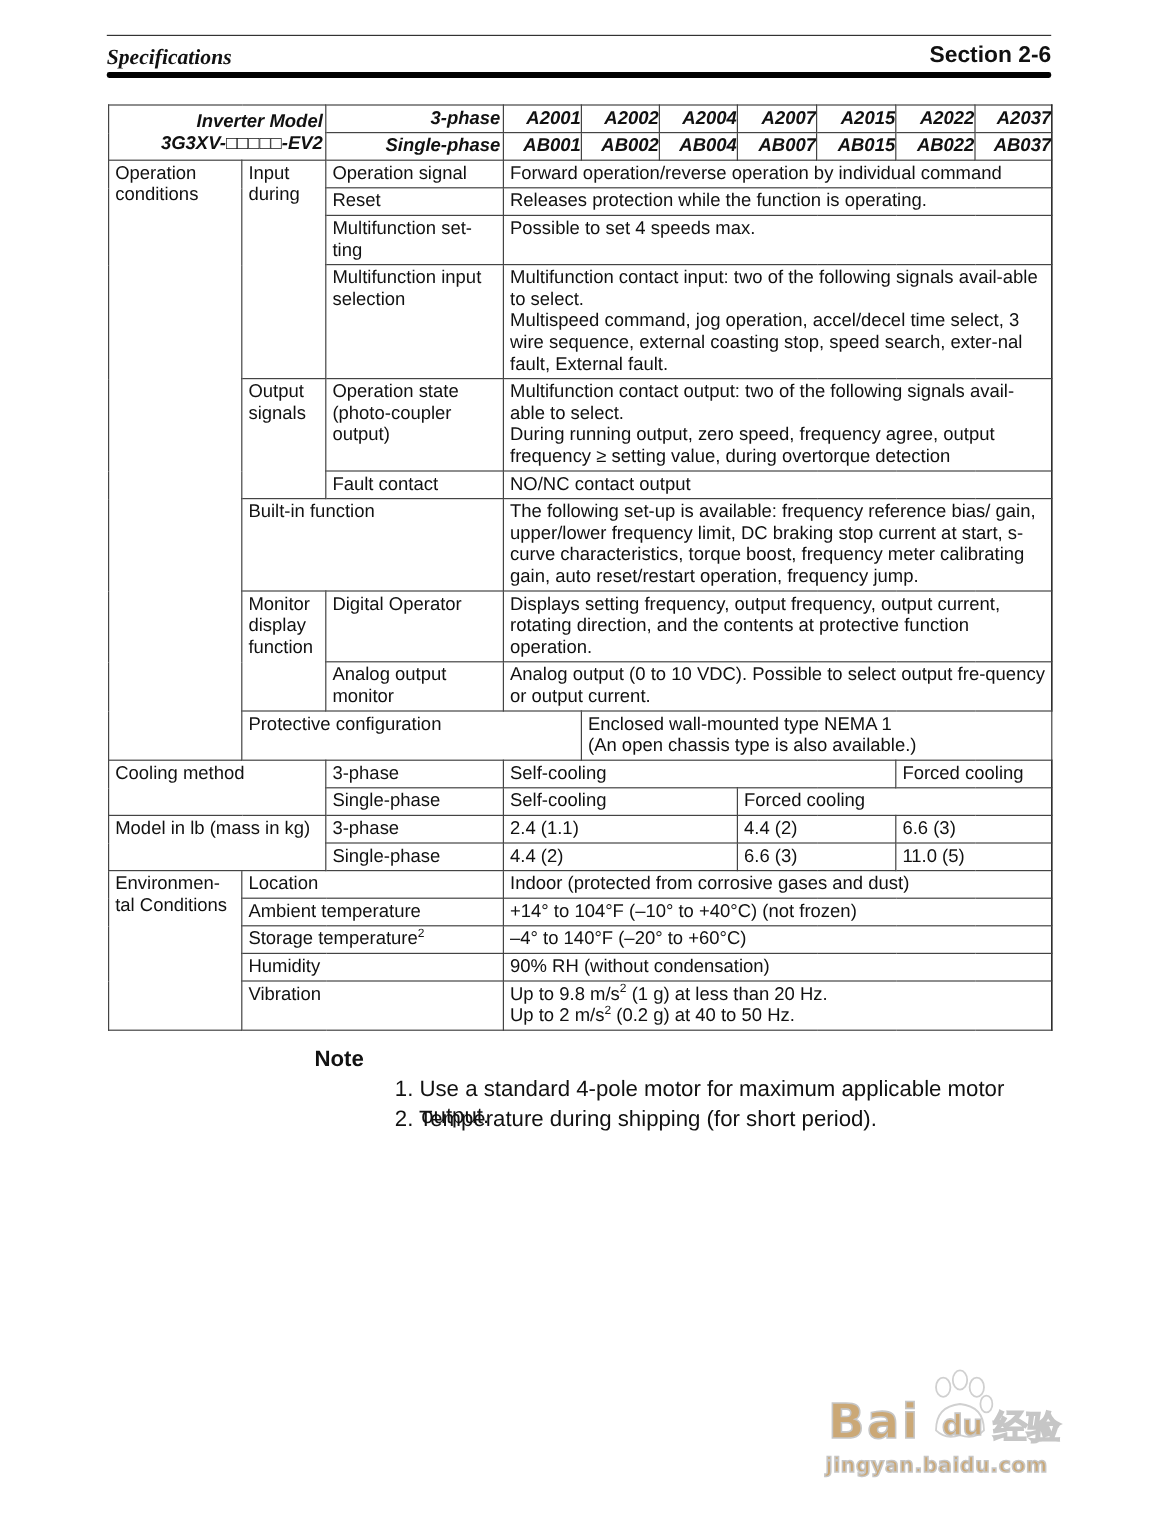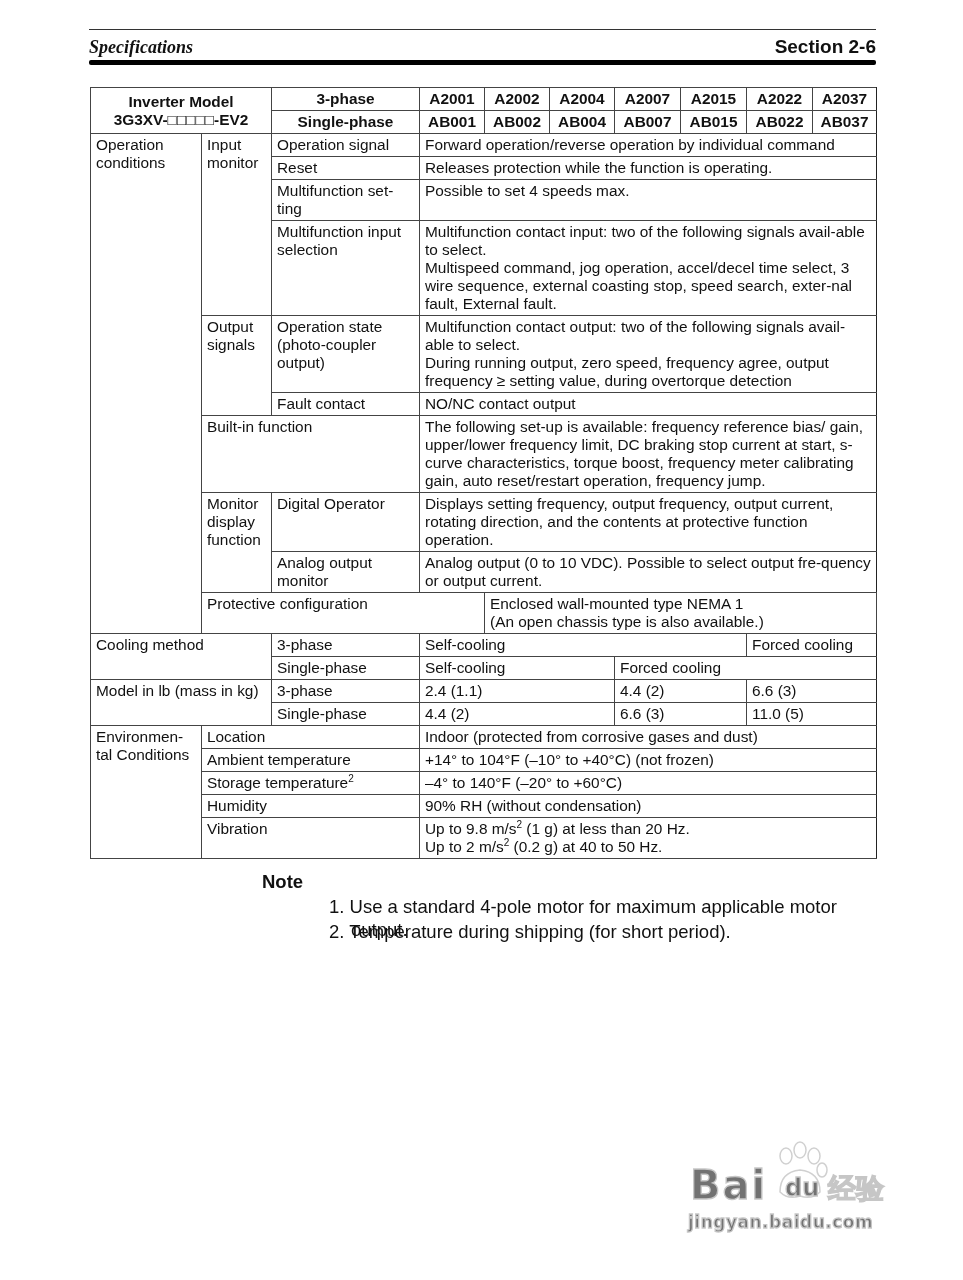--- a/index.html
+++ b/index.html
@@ -6,34 +6,34 @@
   body { width: 963px; height: 1280px; position: relative; overflow: hidden; color: #111; }
   .header { position: absolute; left: 89px; top: 36px; width: 787px; height: 24px; }
   .hdr-left { position: absolute; left: 0; top: 1px; font-family: "Liberation Serif", serif; font-style: italic; font-weight: bold; font-size: 18px; }
   .hdr-right { position: absolute; right: 0; top: 0; font-family: "Liberation Sans", sans-serif; font-weight: bold; font-size: 19px; }
   .rule-top { position: absolute; left: 89px; top: 29px; width: 787px; height: 1px; background: #333; }
   .rule-thick { position: absolute; left: 89px; top: 60px; width: 787px; height: 5px; background: #000; border-radius: 2px; }
 
   table.spec { position: absolute; left: 90px; top: 87px; width: 786px; border-collapse: collapse; table-layout: fixed;
     font-family: "Liberation Sans", sans-serif; font-size: 15.4px; line-height: 18px; border: 1.5px solid #222; }
   table.spec td { border: 1px solid #444; vertical-align: top; padding: 2px 5px 2px 5px; overflow: hidden; }
-  table.spec td.hd { font-weight: bold; text-align: center; vertical-align: middle; padding: 2px 2px; }
+  table.spec td.hd { font-weight: bold; text-align: right; vertical-align: middle; padding: 2px 2px; font-style: italic; }
   table.spec td.model { padding: 2px 0; }
   .sup { font-size: 10px; vertical-align: super; line-height: 0; }
 
   .notes { position: absolute; left: 262px; top: 870px; width: 614px; font-family: "Liberation Sans", sans-serif; font-size: 18.5px; line-height: 23px; }
   .note-label { position: absolute; left: 0; top: 0; font-weight: bold; }
   .note-item { position: absolute; left: 67px; width: 547px; padding-left: 22px; text-indent: -22px; }
   .note-1 { top: 0; margin-top: 25px; }
   .note-2 { top: 50px; }
 
   .page-num { position: absolute; left: 89px; top: 1285px; font-family: "Liberation Serif", serif; font-weight: bold; font-size: 19px; }
 
   .watermark { position: absolute; left: 680px; top: 1140px; width: 230px; height: 100px; opacity: 0.55; }
-  .wm-text { position: absolute; font-family: "DejaVu Sans", sans-serif; color: #000000; -webkit-text-stroke: 1.3px #999; font-weight: bold; }
+  .wm-text { position: absolute; font-family: "DejaVu Sans", sans-serif; color: #a16207; -webkit-text-stroke: 1.3px #999; font-weight: bold; }
   .wm-bai { left: 10px; top: 22px; font-size: 40px; letter-spacing: 2px; }
   .wm-du { left: 105px; top: 34px; font-size: 24px; text-align: center; }
   .wm-cn { left: 148px; top: 30px; font-size: 28px; }
   .wm-url { left: 8px; top: 72px; font-size: 17px; letter-spacing: 0.5px; text-align: right; }
   .wm-paw { position: absolute; left: 92px; top: 0; width: 56px; height: 62px; }
 </style>
 </head>
 <body>
 
 <div class="rule-top"></div>
@@ -77,21 +77,21 @@
     <td class="hd model">AB002</td>
     <td class="hd model">AB004</td>
     <td class="hd model">AB007</td>
     <td class="hd model">AB015</td>
     <td class="hd model">AB022</td>
     <td class="hd model">AB037</td>
   </tr>
 
   <tr>
     <td rowspan="10">Operation conditions</td>
-    <td rowspan="4">Input monitor</td>
+    <td rowspan="4">Input during</td>
     <td>Operation signal</td>
     <td colspan="7">Forward operation/reverse operation by individual command</td>
   </tr>
   <tr>
     <td>Reset</td>
     <td colspan="7">Releases protection while the function is operating.</td>
   </tr>
   <tr>
     <td style="height:36px">Multifunction set-ting</td>
     <td colspan="7">Possible to set 4 speeds max.</td>

